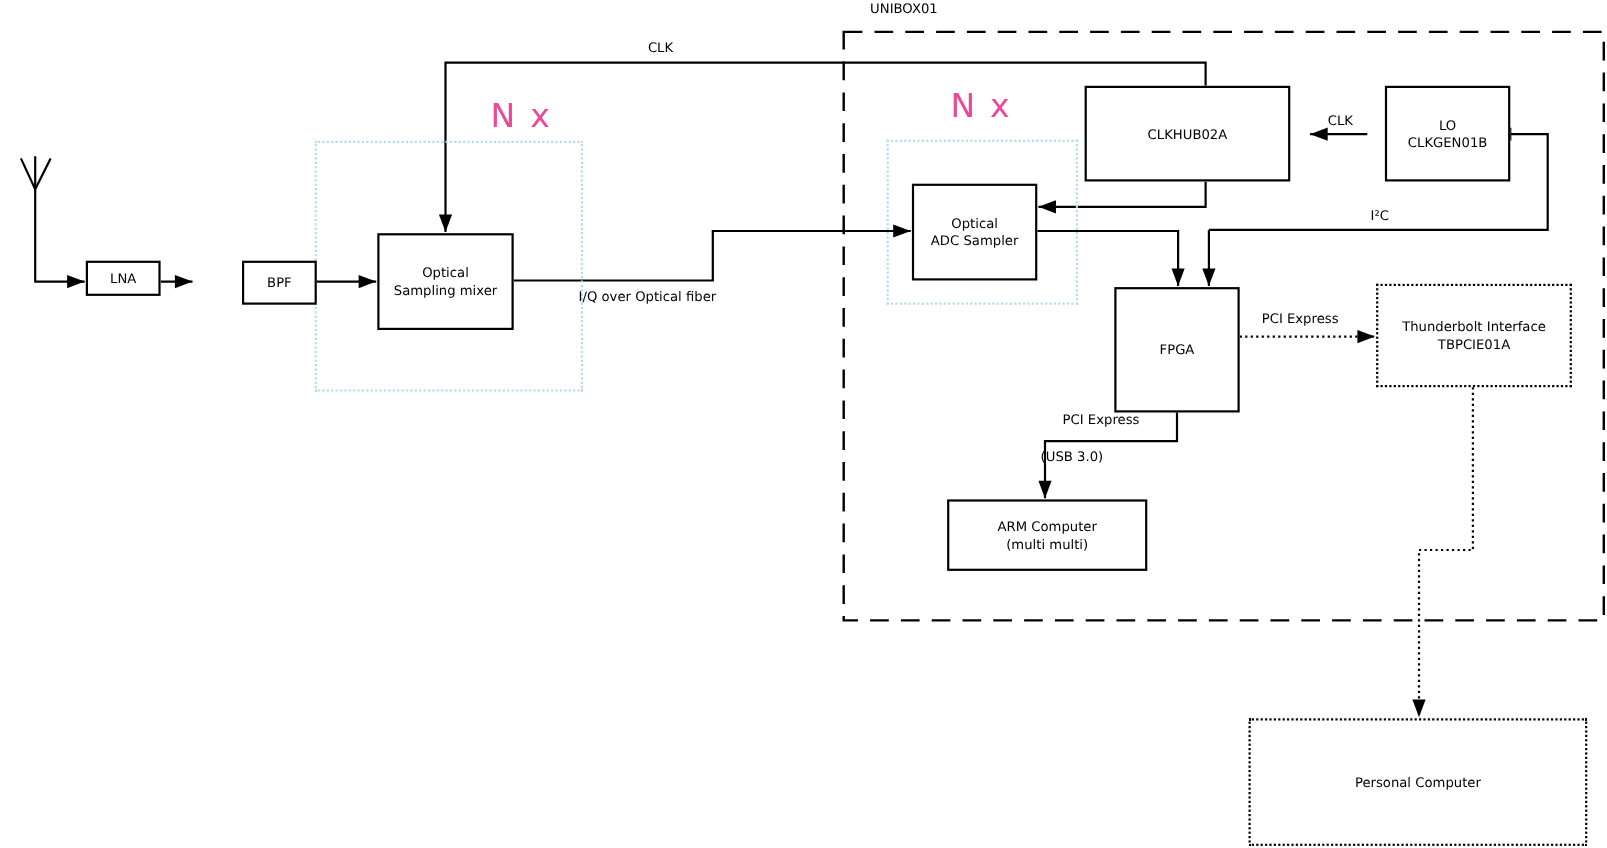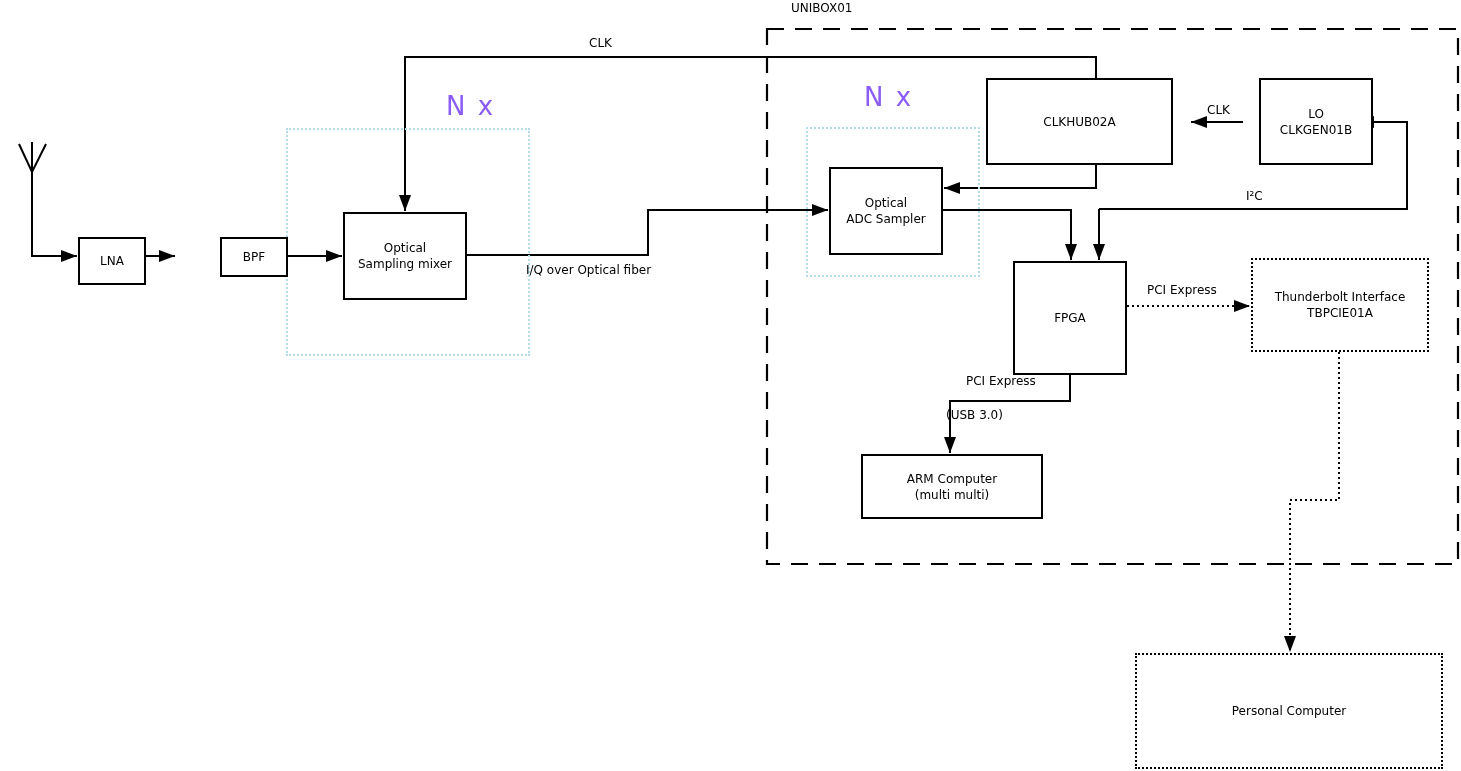--- a/index.html
+++ b/index.html
@@ -11,21 +11,21 @@
   .box{
     position:absolute;box-sizing:border-box;background:#fff;
     display:flex;flex-direction:column;align-items:center;justify-content:center;
     text-align:center;font-size:12px;line-height:16px;white-space:nowrap;
   }
   .solid{border:2px solid #000;}
   .dotb{border:2px dotted #000;}
   .nxbox{border:2px dotted #b4dcee;background:transparent;}
   .lbl{position:absolute;font-size:12px;line-height:13px;white-space:nowrap;}
   .nxlbl{
-    position:absolute;font-size:26px;line-height:30px;color:#8b5cf6;
+    position:absolute;font-size:30px;line-height:30px;color:#ec4899;
     letter-spacing:2px;white-space:nowrap;
   }
 </style>
 </head>
 <body>
 
 <div class="canvas">
 
   <svg class="wires" viewBox="0 0 1461 771">
     <defs>
@@ -66,21 +66,21 @@
   </svg>
 
   <div class="box nxbox" style="left:286px;top:128px;width:244px;height:228px;"></div>
   <div class="box nxbox" style="left:806px;top:127px;width:174px;height:150px;"></div>
 
   <div class="nxlbl" style="left:446px;top:91px;">N x</div>
   <div class="nxlbl" style="left:864px;top:82px;">N x</div>
 
   <div class="lbl" style="left:791px;top:2px;">UNIBOX01</div>
 
-  <div class="box solid" style="left:78px;top:237px;width:68px;height:48px;">
+  <div class="box solid" style="left:78px;top:237px;width:68px;height:32px;">
     <span>LNA</span>
   </div>
 
   <div class="box solid" style="left:176px;top:237px;width:68px;height:40px;margin-left:44px;">
     <span>BPF</span>
   </div>
 
   <div class="box solid" style="left:343px;top:212px;width:124px;height:88px;">
     <span>Optical</span>
     <span>Sampling mixer</span>

